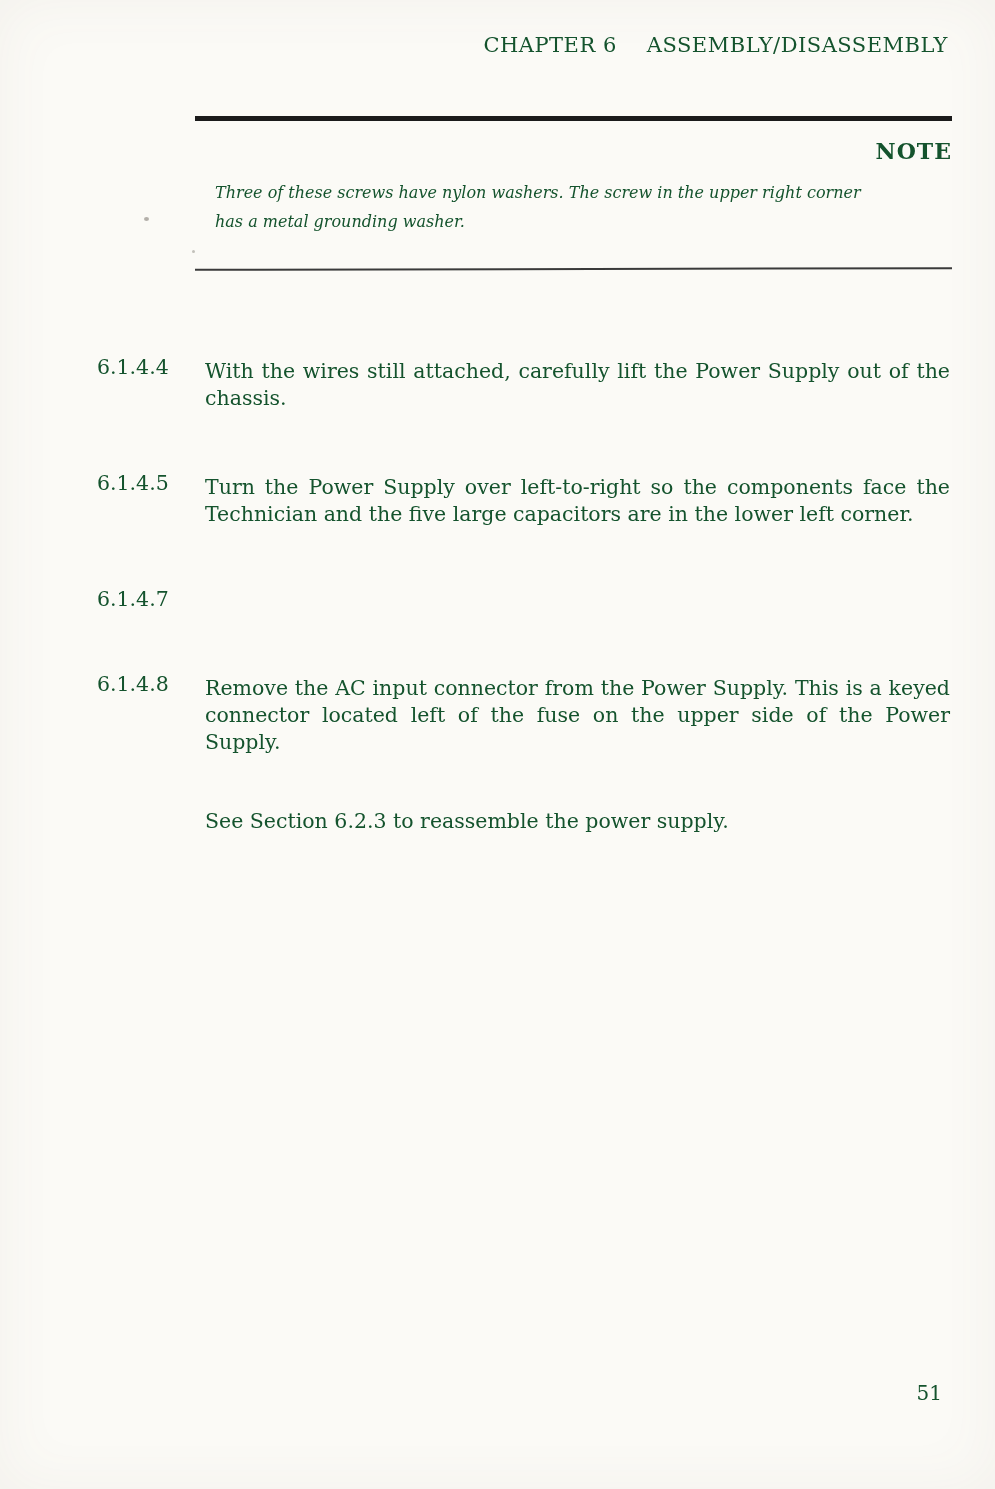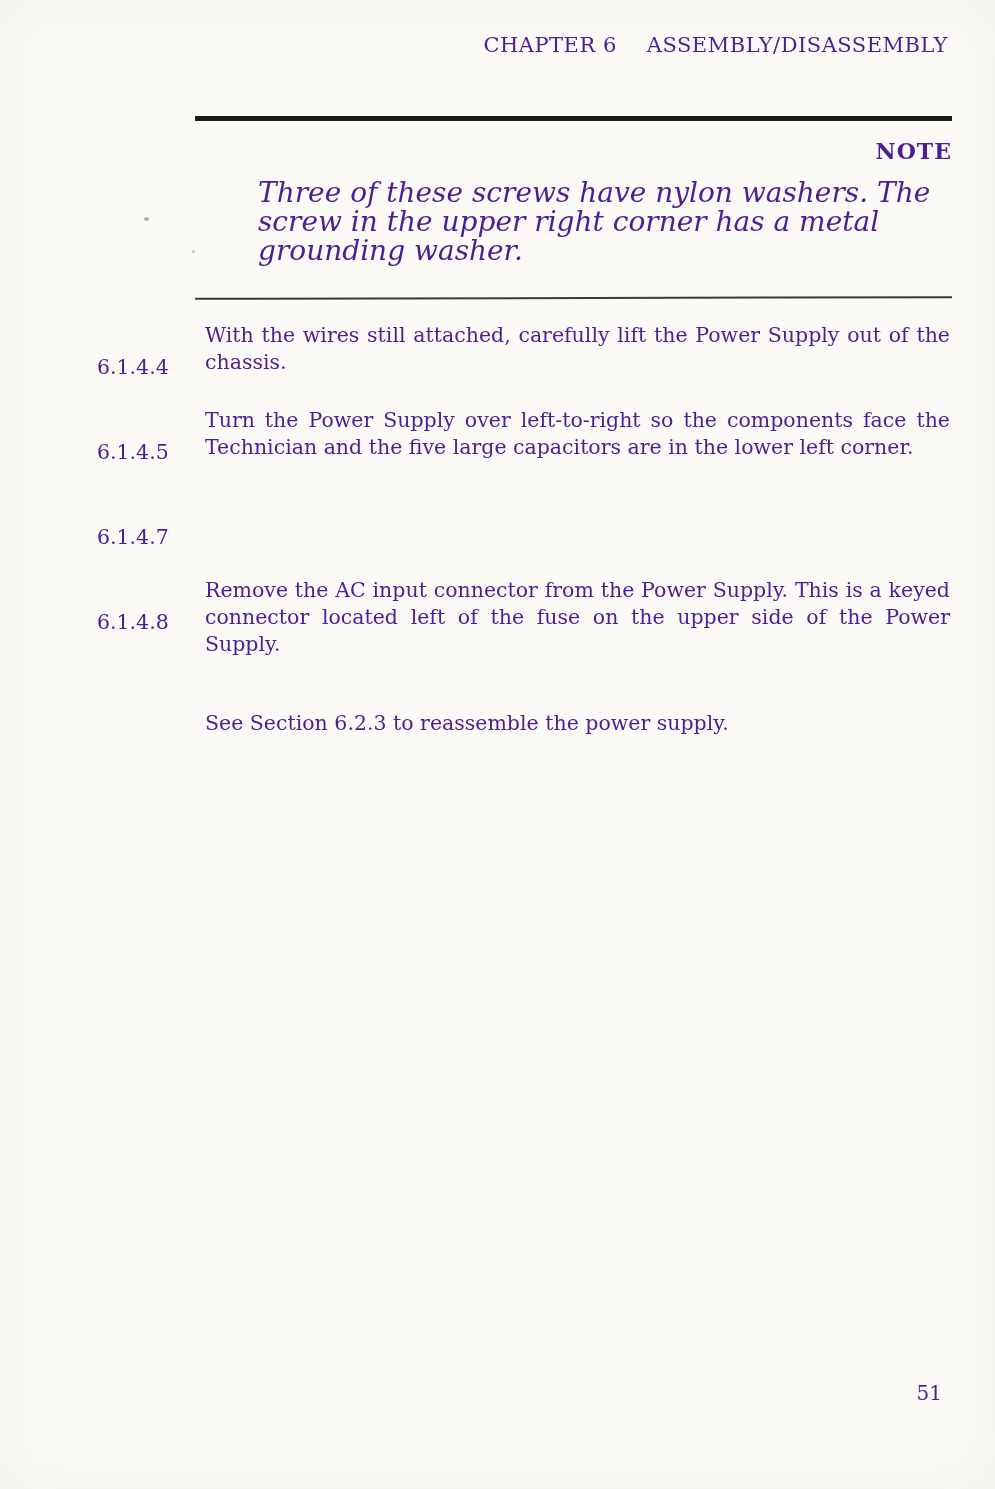--- a/index.html
+++ b/index.html
@@ -5,21 +5,21 @@
   html, body {
     margin: 0;
     padding: 0;
   }
   .page {
     position: relative;
     width: 995px;
     height: 1489px;
     background: #fbfaf6;
     font-family: "DejaVu Serif", serif;
-    color: #4c1d95;
+    color: #14532d;
     overflow: hidden;
     box-shadow: inset 0 0 60px rgba(120,110,90,0.06);
   }
 
   
   .running-header {
     position: absolute;
     top: 33px;
     right: 47px;
     font-size: 21px;
@@ -41,24 +41,24 @@
   }
   .note-title {
     margin-top: 17px;
     text-align: right;
     font-weight: bold;
     font-size: 22px;
     letter-spacing: 1px;
   }
   .note-body {
     margin-top: 14px;
-    margin-left: 63px;
+    margin-left: 20px;
     width: 676px;
     font-style: italic;
-    font-size: 28px;
+    font-size: 16px;
     line-height: 29px;
   }
   .note-rule-bottom {
     margin-top: 32px;
     height: 2px;
     background: #3a3a3a;
     transform: rotate(-0.12deg);
   }
 
   
@@ -75,20 +75,21 @@
     margin-bottom: 26px;
   }
   .step-number {
     width: 108px;
     flex: 0 0 108px;
     margin-top: 32px;
   }
   .step-text {
     flex: 1;
     text-align: justify;
+    margin-top: 36px;
   }
   .closing-line {
     margin-top: 52px;
     margin-left: 108px;
   }
 
   
   .page-number {
     position: absolute;
     top: 1381px;

